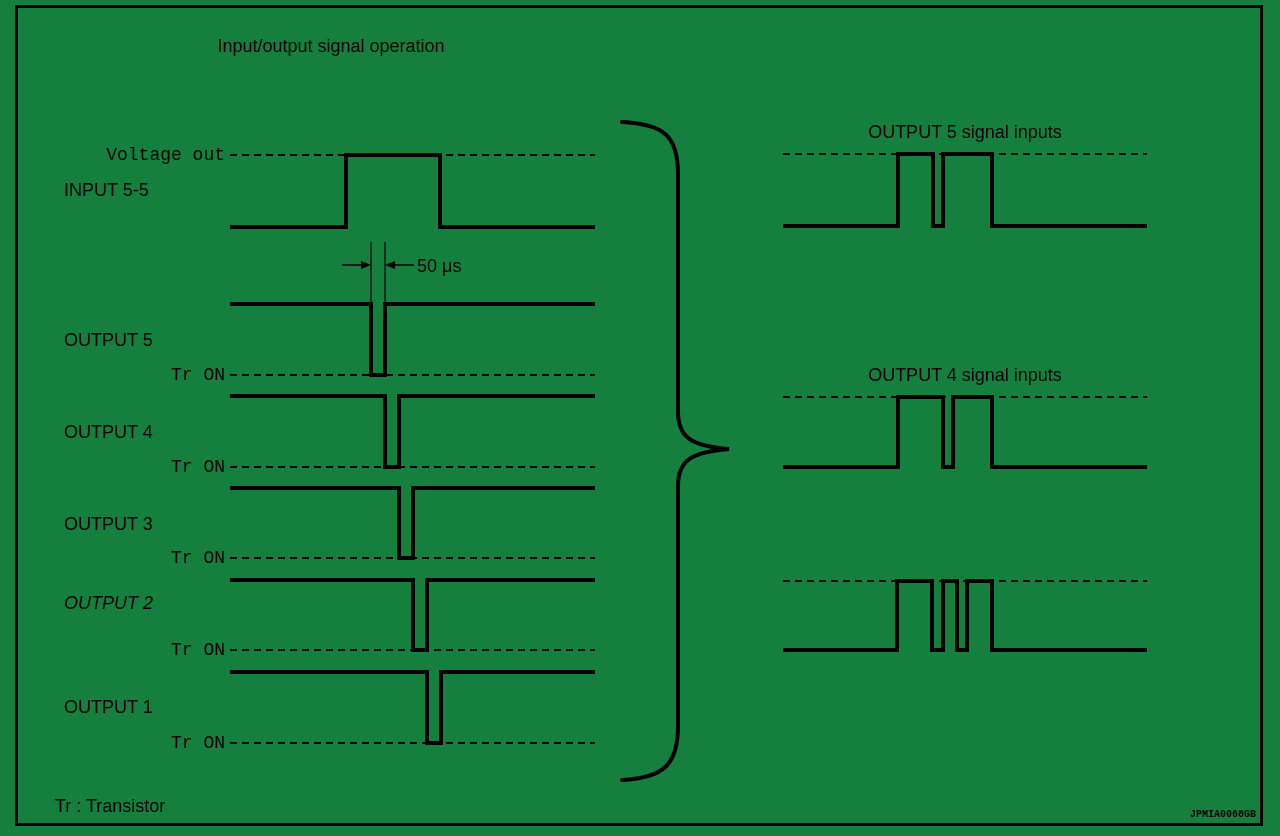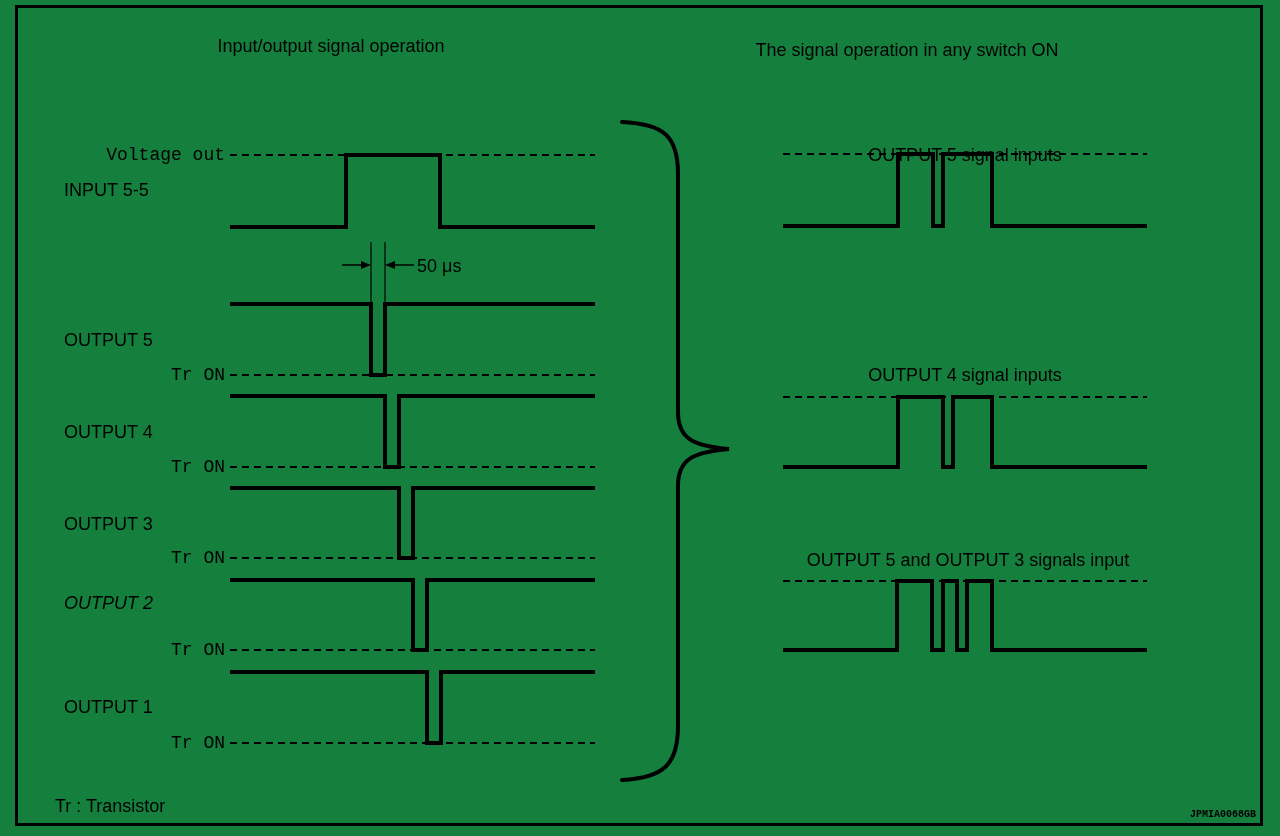--- a/index.html
+++ b/index.html
@@ -74,38 +74,36 @@
     <polyline class="wave" points="783,226 898,226 898,154 933,154 933,226 943,226 943,154 992,154 992,226 1147,226"></polyline>
 
     <path class="dashline" d="M783,397 H1147"></path>
     <polyline class="wave" points="783,467 898,467 898,397 943,397 943,467 953,467 953,397 992,397 992,467 1147,467"></polyline>
 
     <path class="dashline" d="M783,581 H1147"></path>
     <polyline class="wave" points="783,650 897,650 897,581 932,581 932,650 943,650 943,581 957,581 957,650 967,650 967,581 992,581 992,650 1147,650"></polyline>
   </svg>
 
   <div class="lbl ctr" style="left:331px; top:36px;">Input/output signal operation</div>
-  <div class="lbl ctr" style="left:907px; top:40px;">The signal operation in any switch ON</div>
 
   <div class="lbl ralign" style="right:1055px; top:145px;">Voltage out</div>
   <div class="lbl" style="left:64px; top:180px;">INPUT 5-5</div>
 
   <div class="lbl" style="left:417px; top:256px;">50 μs</div>
 
   <div class="lbl" style="left:64px; top:330px;">OUTPUT 5</div>
   <div class="lbl" style="left:64px; top:422px;">OUTPUT 4</div>
   <div class="lbl" style="left:64px; top:514px;">OUTPUT 3</div>
   <div class="lbl" style="left:64px; top:593px;font-style:italic;">OUTPUT 2</div>
   <div class="lbl" style="left:64px; top:697px;text-align:right;">OUTPUT 1</div>
 
   <div class="lbl ralign" style="right:1055px; top:365px;">Tr ON</div>
   <div class="lbl ralign" style="right:1055px; top:457px;">Tr ON</div>
   <div class="lbl ralign" style="right:1055px; top:548px;">Tr ON</div>
   <div class="lbl ralign" style="right:1055px; top:640px;">Tr ON</div>
   <div class="lbl ralign" style="right:1055px; top:733px;">Tr ON</div>
 
-  <div class="lbl ctr" style="left:965px; top:122px;margin-top:23px;">OUTPUT 5 signal inputs</div>
+  <div class="lbl ctr" style="left:965px; top:122px;">OUTPUT 5 signal inputs</div>
   <div class="lbl ctr" style="left:965px; top:365px;">OUTPUT 4 signal inputs</div>
-  <div class="lbl ctr" style="left:968px; top:550px;">OUTPUT 5 and OUTPUT 3 signals input</div>
 
   <div class="lbl" style="left:55px; top:796px;">Tr : Transistor</div>
   <div class="lbl figid ralign" style="right:24px; top:807px;">JPMIA0068GB</div>
 </div>
 
 </body></html>

